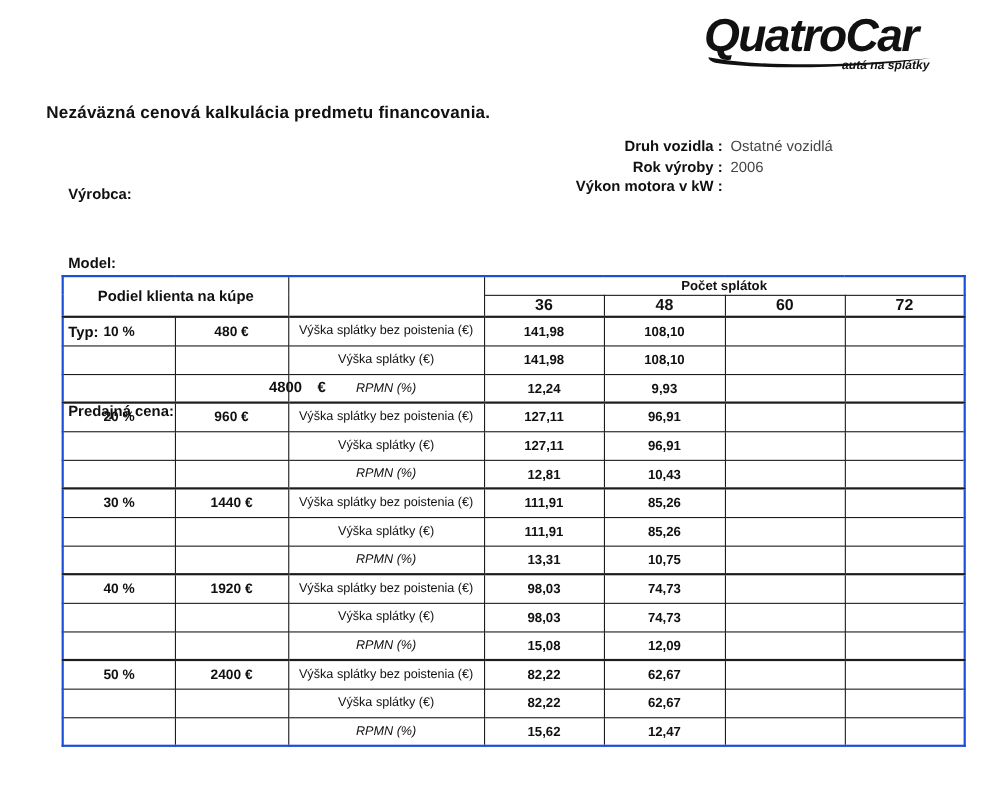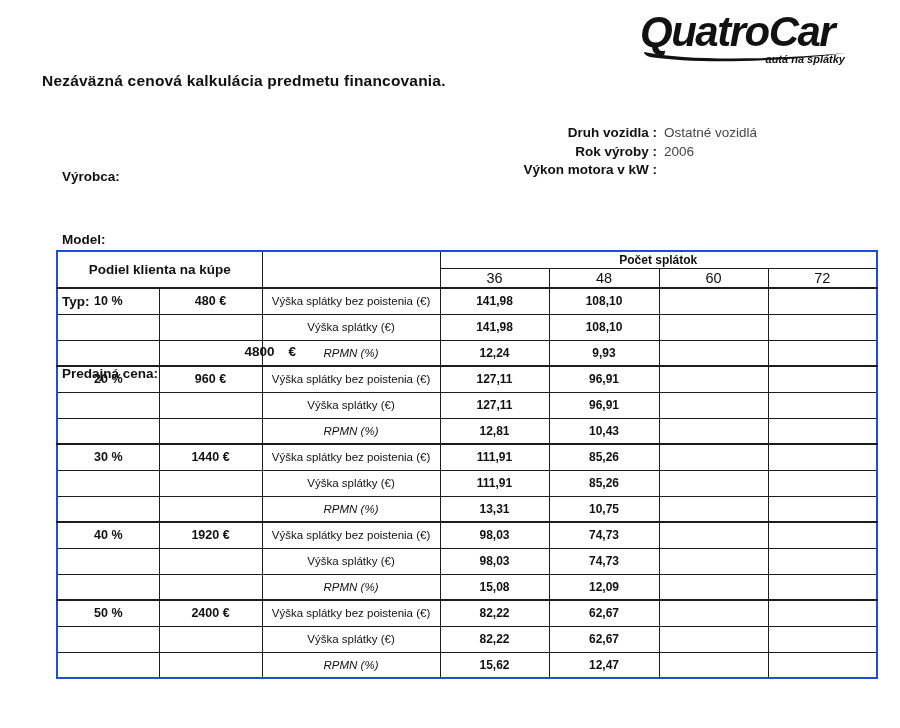--- a/index.html
+++ b/index.html
@@ -10,21 +10,21 @@
     color: #101010;
     font-family: "Liberation Sans", sans-serif;
     overflow: hidden;
   }
 
   
   .logo { position: absolute; top: 10px; left: 640px; width: 222px; height: 56px; }
 
   
   .doc-title {
-    position: absolute; top: 72px; left: 42px;
+    position: absolute; top: 94px; left: 42px;
     font-size: 15.5px; font-weight: bold; letter-spacing: 0.2px;
   }
 
   
   .info-left { position: absolute; top: 124px; left: 62px; width: 400px; }
   .info-right { position: absolute; top: 124px; left: 485px; width: 376px; }
 
   .frow { display: flex; align-items: baseline; line-height: 18.5px; font-size: 13.5px; }
   .frow .lab { font-weight: bold; white-space: pre; }
   .info-left .lab { width: 153px; flex: none; margin-top: 44px; }
@@ -41,21 +41,21 @@
     border-collapse: collapse; table-layout: fixed;
     border: 2px solid #1d4ed8;
   }
   table.calc th, table.calc td {
     border: 1px solid #1c1c1c;
     text-align: center; vertical-align: middle;
     overflow: hidden; white-space: nowrap;
   }
   th.client-share { font-size: 13.5px; font-weight: bold; }
   th.count-head { font-size: 12px; font-weight: bold; height: 17px; }
-  th.term { font-size: 14.5px; font-weight: normal; height: 20px; }
+  th.term { font-size: 14.5px; font-weight: bold; height: 20px; }
   tbody td { height: 26px; font-size: 12px; }
   tbody td.pct, tbody td.amt { font-weight: bold; font-size: 12.5px; }
   tbody td.rlabel { font-size: 11.5px; font-weight: normal; }
   tbody td.rlabel.italic { font-style: italic; }
   tbody td.val { font-weight: bold; }
   tbody tr:first-child td { border-top: 2px solid #1c1c1c; }
   tbody tr.block-start td { border-top-width: 2px; }
 </style>
 </head>
 <body>

